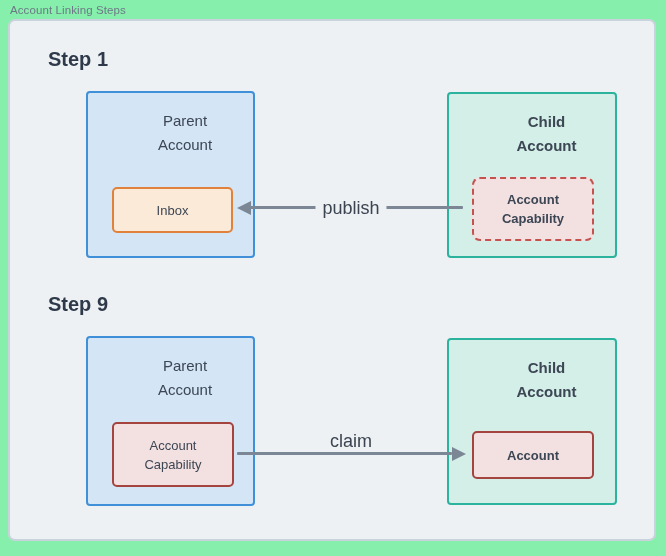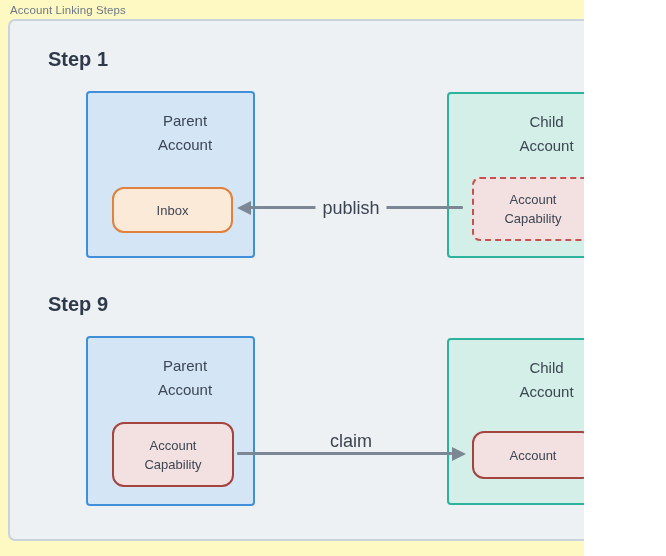--- a/index.html
+++ b/index.html
@@ -2,23 +2,23 @@
 <html><head>
 <meta charset="utf-8">
 <style>
   html, body {
     margin: 0;
     padding: 0;
     font-family: "Liberation Sans", sans-serif;
   }
   .canvas {
     position: relative;
-    width: 584px;
+    width: 666px;
     height: 556px;
-    background: #fef9c3;
+    background: #86efac;
     overflow: hidden;
   }
   .figure-title {
     position: absolute;
     left: 10px;
     top: 4px;
     font-size: 11.5px;
     color: #6d7886;
     letter-spacing: 0.1px;
   }
@@ -48,34 +48,35 @@
     box-sizing: border-box;
     border-radius: 4px;
   }
   .node-parent {
     background: #d4e5f6;
     border: 2px solid #3f90d8;
   }
   .node-child {
     background: #d3efe7;
     border: 2px solid #2bb39e;
+    font-weight: bold;
   }
   .node-title {
     margin-top: 16px;
     text-align: center;
     font-size: 15px;
     line-height: 24px;
     color: #3c4654;
     white-space: pre-line;
     margin-left: 29px;
   }
   .inner-node {
     position: absolute;
     box-sizing: border-box;
-    border-radius: 12px;
+    border-radius: 5px;
     display: flex;
     align-items: center;
     justify-content: center;
     text-align: center;
     font-size: 13px;
     line-height: 19px;
     color: #3c4654;
     white-space: pre-line;
   }
   .inner-orange {

